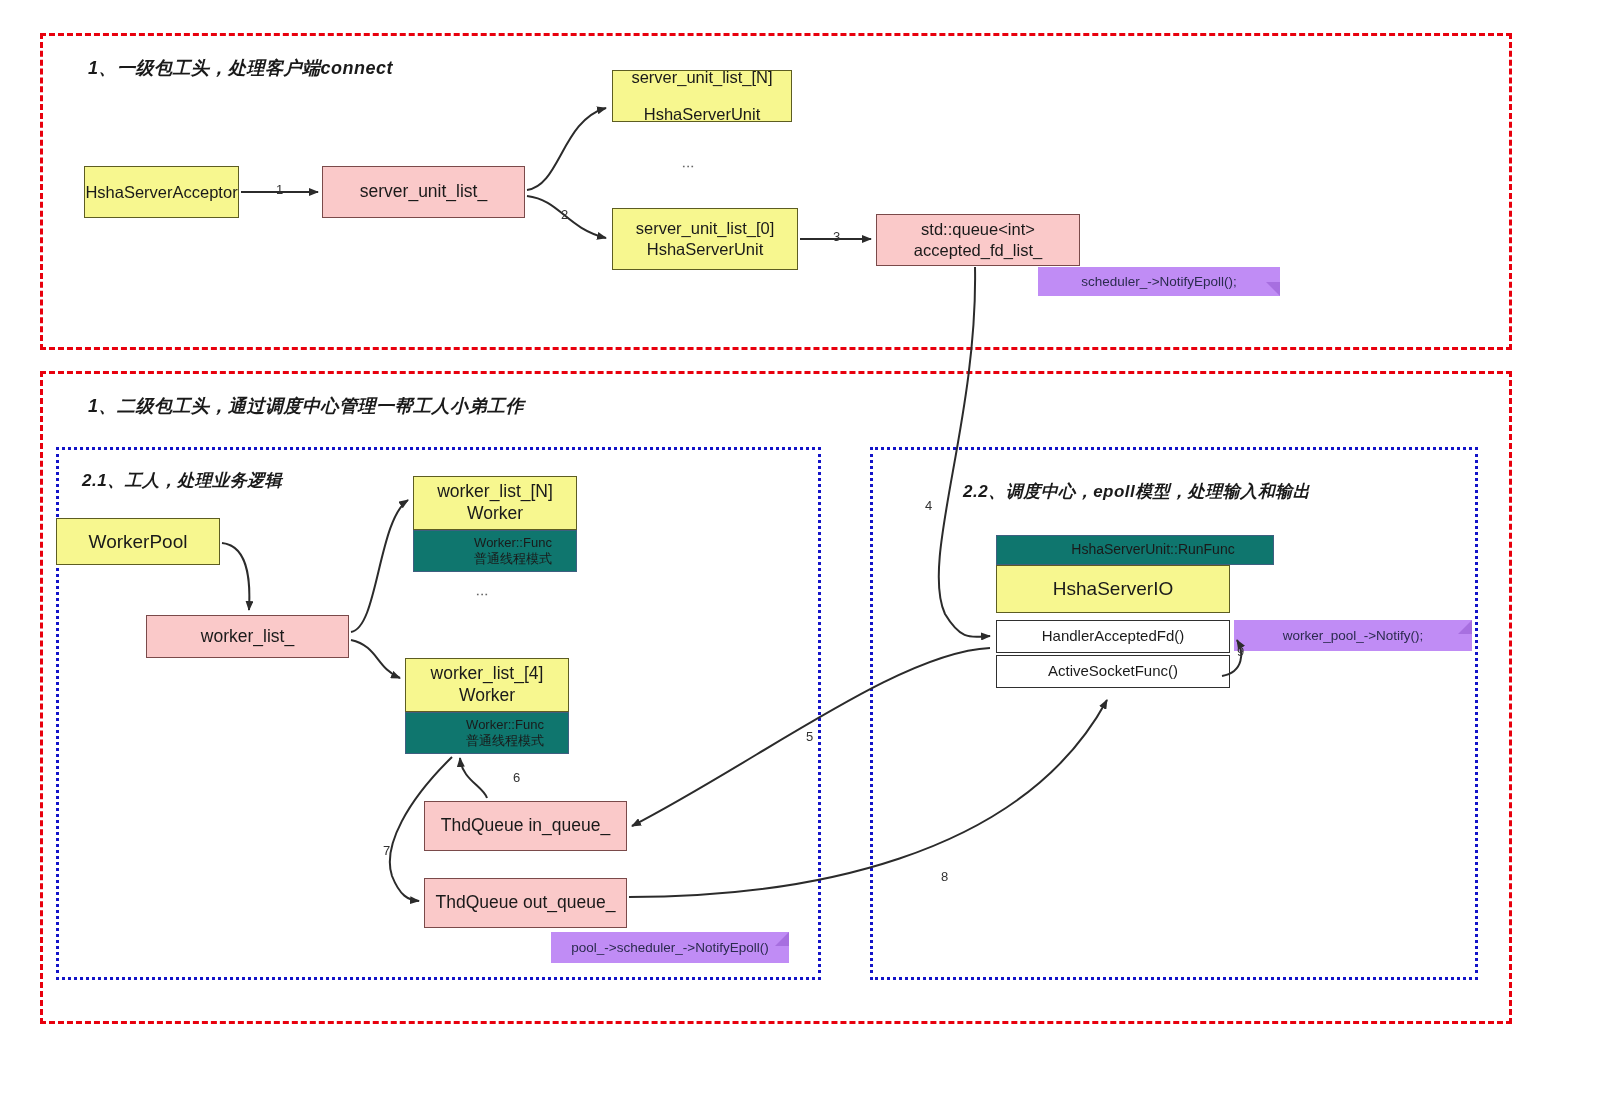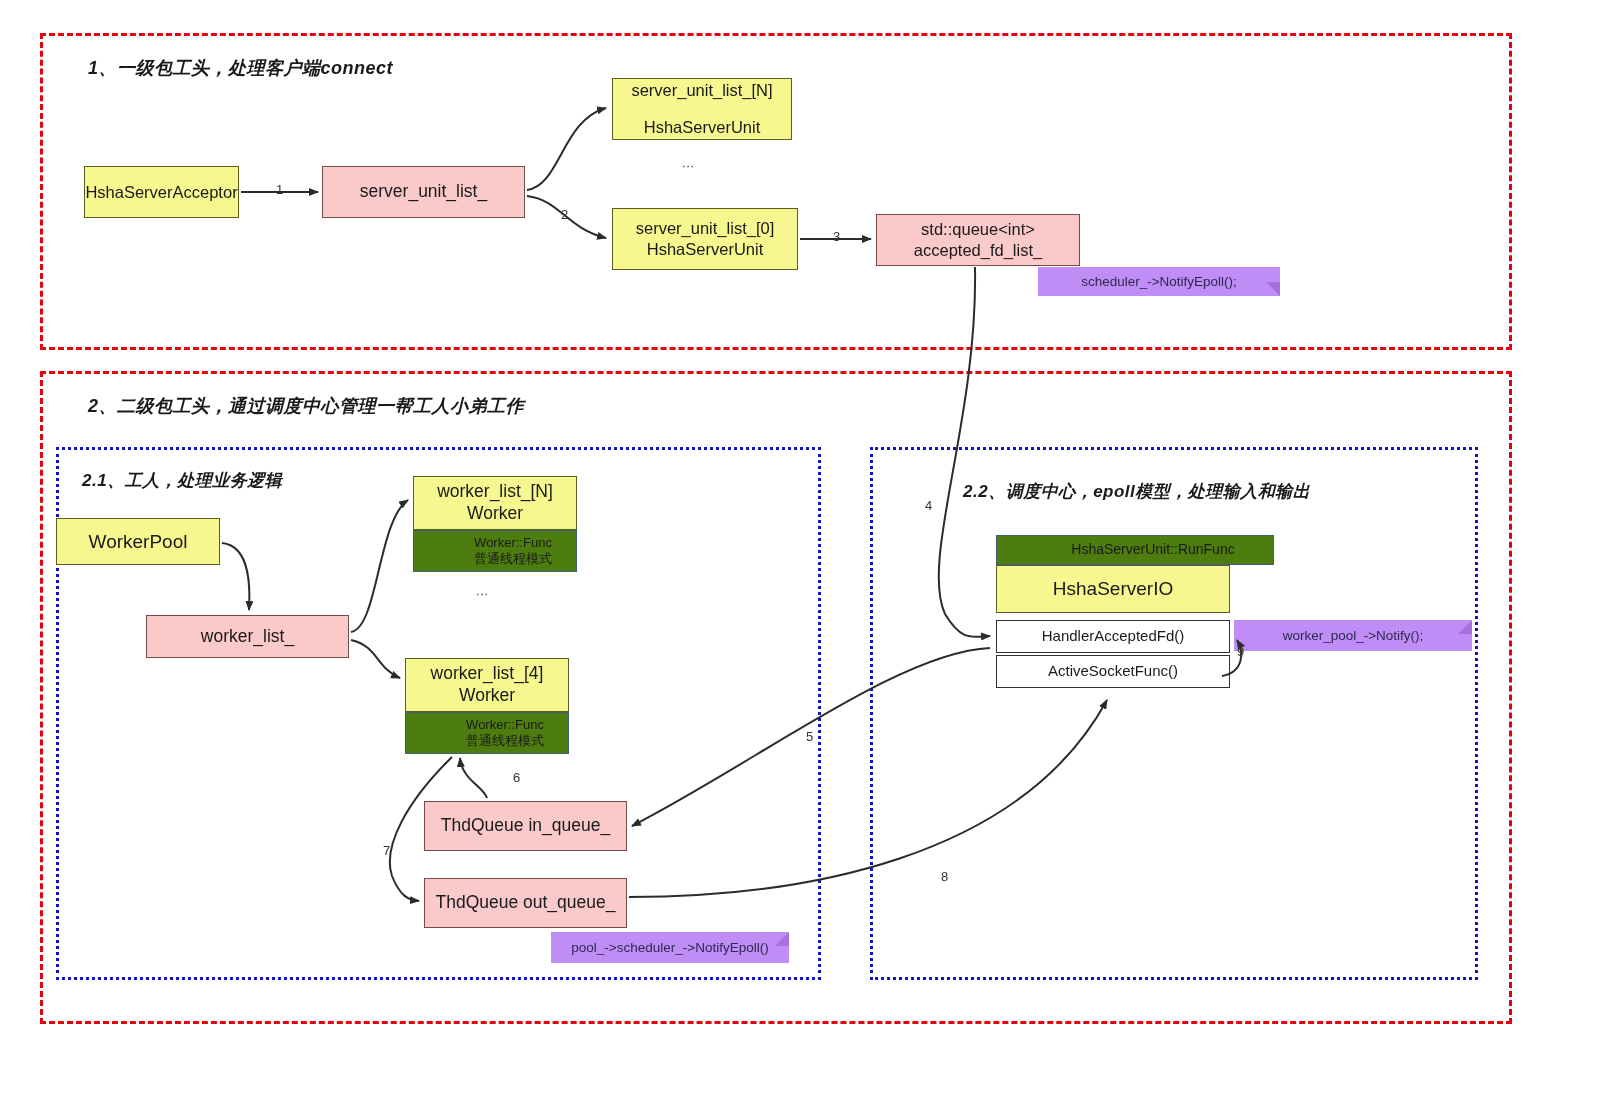--- a/index.html
+++ b/index.html
@@ -17,21 +17,21 @@
       color:#1a1a1a;white-space:nowrap;}
   .rt-l1{font-size:18px;letter-spacing:.5px;}
   .rt-l2{font-size:17px;letter-spacing:.5px;}
 
   
   .node{position:absolute;box-sizing:border-box;border:1.6px solid #4a4a2a;
         display:flex;align-items:center;justify-content:center;text-align:center;
         line-height:1.25;color:#1a1a1a;}
   .yellow{background:#f7f78f;border-color:#5d5d22;}
   .pink{background:#fac9c9;border-color:#7a4a4a;}
-  .blue{background:#4d7c0f;border-color:#3e5f80;padding-left:36px;}
+  .blue{background:#0f766e;border-color:#3e5f80;padding-left:36px;}
   .white{background:#ffffff;border-color:#2f2f2f;}
   .f16{font-size:16.5px;}
   .f17{font-size:17.5px;}
   .f18{font-size:19px;}
   .f13{font-size:13px;}
   .f14{font-size:14px;}
   .stack{flex-direction:column;}
 
   
   .note{position:absolute;box-sizing:border-box;background:#c08cf5;
@@ -48,33 +48,33 @@
 </style>
 </head>
 <body>
 
 <div id="canvas">
 
   <div class="region dashdot" style="left:40px;top:33px;width:1472px;height:317px;"></div>
   <div class="region-title rt-l1" style="left:88px;top:56px;">1、一级包工头，处理客户端connect</div>
 
   <div class="region dashdot" style="left:40px;top:371px;width:1472px;height:653px;"></div>
-  <div class="region-title rt-l1" style="left:88px;top:394px;">2、二级包工头，通过调度中心管理一帮工人小弟工作</div>
+  <div class="region-title rt-l1" style="left:88px;top:394px;">1、二级包工头，通过调度中心管理一帮工人小弟工作</div>
 
   <div class="region dotted" style="left:56px;top:447px;width:765px;height:533px;"></div>
   <div class="region-title rt-l2" style="left:82px;top:469px;">2.1、工人，处理业务逻辑</div>
 
   <div class="region dotted" style="left:870px;top:447px;width:608px;height:533px;"></div>
   <div class="region-title rt-l2" style="left:963px;top:480px;">2.2、调度中心，epoll模型，处理输入和输出</div>
 
   <div class="node yellow f16" style="left:84px;top:166px;width:155px;height:52px;padding:0 6px;">HshaServerAcceptor</div>
 
   <div class="node pink f17" style="left:322px;top:166px;width:203px;height:52px;">server_unit_list_</div>
 
-  <div class="node yellow stack f16" style="left:612px;top:78px;width:180px;height:62px;gap:16px;">
+  <div class="node yellow stack f16" style="left:612px;top:70px;width:180px;height:52px;gap:16px;">
     <span>server_unit_list_[N]</span>
     <span>HshaServerUnit</span>
   </div>
 
   <div class="dots-v" style="left:686px;top:160px;">⋮</div>
 
   <div class="node yellow stack f16" style="left:612px;top:208px;width:186px;height:62px;">
     <span>server_unit_list_[0]</span>
     <span>HshaServerUnit</span>
   </div>

